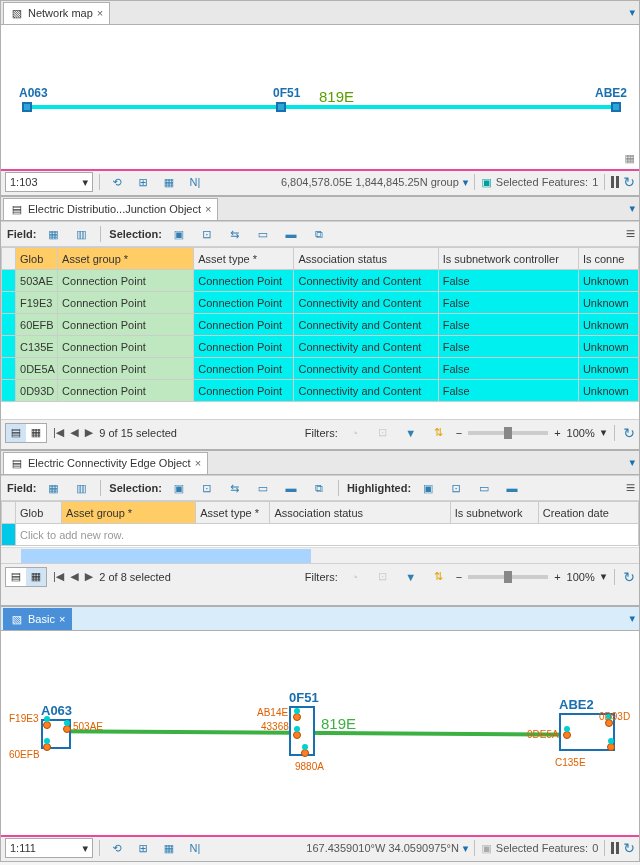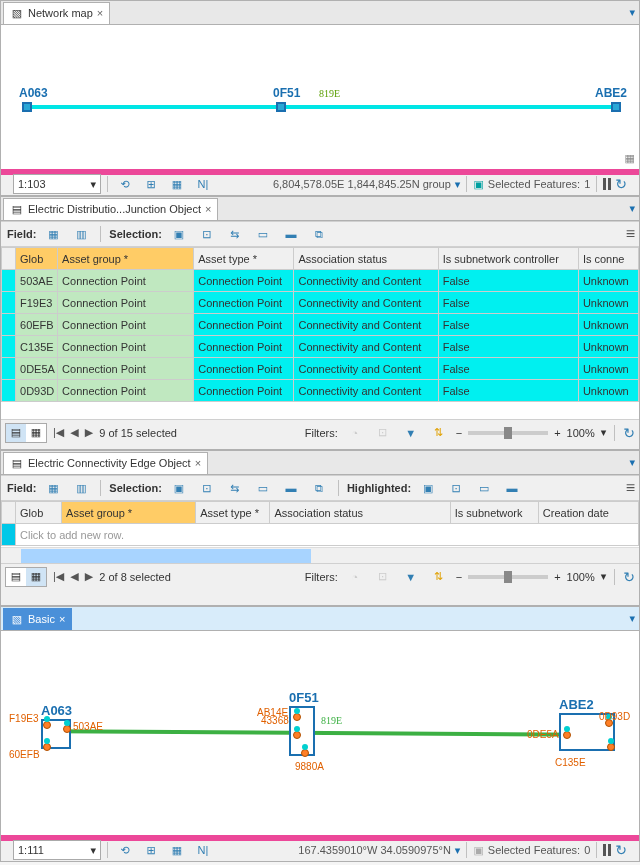--- a/index.html
+++ b/index.html
@@ -7,22 +7,22 @@
 .pane { border: 1px solid #b0b0b0; background: #f0f0f0; }
 .tab-strip { display: flex; align-items: center; height: 24px; background: #e8e8e8; border-bottom: 1px solid #b0b0b0; position: relative; }
 .tab { display: flex; align-items: center; gap: 4px; padding: 0 6px; height: 22px; background: #fff; border: 1px solid #b0b0b0; border-bottom: none; margin-left: 2px; }
 .tab-icon { width: 14px; height: 14px; display: flex; align-items: center; justify-content: center; }
 .close-x { color: #666; cursor: pointer; }
 .dropdown-arrow { position: absolute; right: 4px; color: #1a6fb0; }
 .map-canvas { background: #fff; position: relative; }
 .node-box { position: absolute; width: 10px; height: 10px; background: #2aa7d6; border: 2px solid #1a6fb0; }
 .node-label { position: absolute; color: #1a6fb0; font-weight: bold; font-size: 12px; }
 .edge-line-cyan { position: absolute; height: 4px; background: #00e5e5; }
-.edge-label { position: absolute; color: #5a9e00; font-size: 10px; font-family: Liberation Serif, serif; }
-.toolbar { display: flex; align-items: center; height: 24px; background: #f0f0f0; border-top: 6px solid #ec4899; gap: 4px; padding: 0 12px; }
+.edge-label { position: absolute; color: #5a9e00; font-size: 15px; }
+.toolbar { display: flex; align-items: center; height: 24px; background: #f0f0f0; border-top: 2px solid #ec4899; gap: 4px; padding: 0 4px; }
 .scale-box { display: flex; align-items: center; border: 1px solid #aaa; background: #fff; height: 20px; padding: 0 4px; width: 88px; justify-content: space-between; }
 .ico-btn { width: 22px; height: 20px; display: flex; align-items: center; justify-content: center; color: #327fb3; cursor: pointer; }
 .sep { width: 1px; height: 16px; background: #c0c0c0; margin: 0 2px; }
 .coords { color: #555; }
 .selfeat { color: #555; display: flex; align-items: center; gap: 4px; }
 .pause-ico { display: flex; gap: 2px; }
 .pause-ico div { width: 3px; height: 12px; background: #555; }
 .refresh-ico { color: #327fb3; font-size: 14px; }
 .field-bar { display: flex; align-items: center; height: 26px; border-top: 1px solid #d0d0d0; border-bottom: 1px solid #d0d0d0; padding: 0 6px; gap: 6px; position: relative; }
 .field-label { font-weight: bold; }
@@ -344,21 +344,21 @@
       <div class="cyan-point" style="left: 63px; top: 89px;"></div>
       <div class="point-lbl" style="left: 72px; top: 90px;">503AE</div>
       <div class="point" style="left: 42px; top: 112px;"></div>
       <div class="cyan-point" style="left: 43px; top: 107px;"></div>
       <div class="point-lbl" style="left: 8px; top: 118px;">60EFB</div>
       <div class="point" style="left: 292px; top: 82px;"></div>
       <div class="cyan-point" style="left: 293px; top: 77px;"></div>
       <div class="point-lbl" style="left: 256px; top: 76px;">AB14E</div>
       <div class="point" style="left: 292px; top: 100px;"></div>
       <div class="cyan-point" style="left: 293px; top: 95px;"></div>
-      <div class="point-lbl" style="left: 260px; top: 84px;">43368</div>
+      <div class="point-lbl" style="left: 260px; top: 90px;">43368</div>
       <div class="point" style="left: 300px; top: 118px;"></div>
       <div class="cyan-point" style="left: 301px; top: 113px;"></div>
       <div class="point-lbl" style="left: 294px; top: 130px;">9880A</div>
       <div class="point" style="left: 562px; top: 100px;"></div>
       <div class="cyan-point" style="left: 563px; top: 95px;"></div>
       <div class="point-lbl" style="left: 526px; top: 98px;">0DE5A</div>
       <div class="point" style="left: 604px; top: 88px;"></div>
       <div class="cyan-point" style="left: 605px; top: 83px;"></div>
       <div class="point-lbl" style="left: 598px; top: 80px;">0D93D</div>
       <div class="point" style="left: 606px; top: 112px;"></div>

